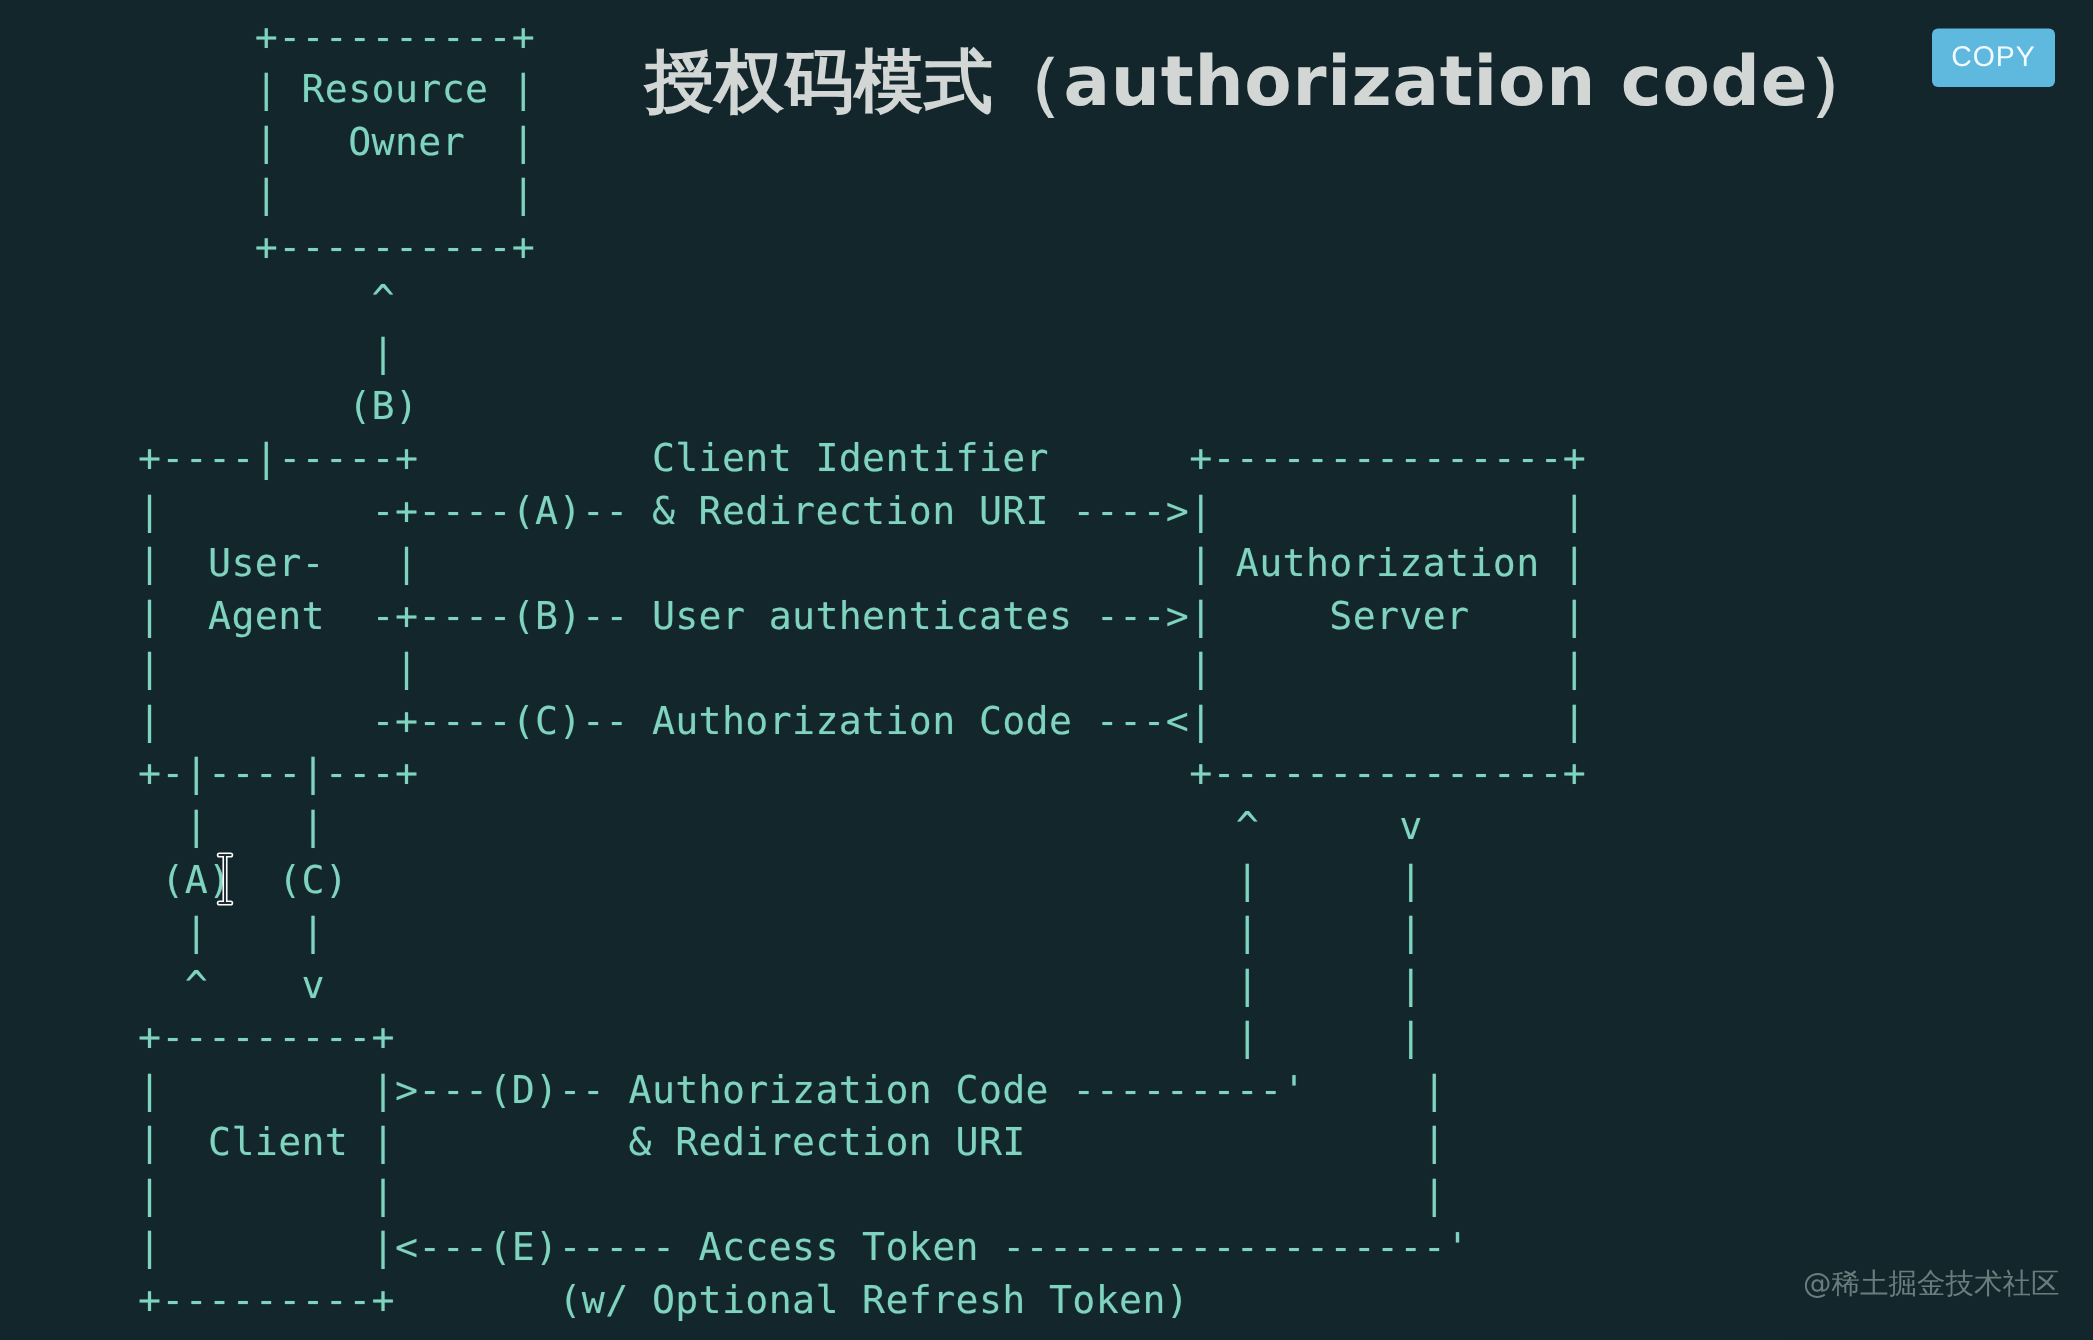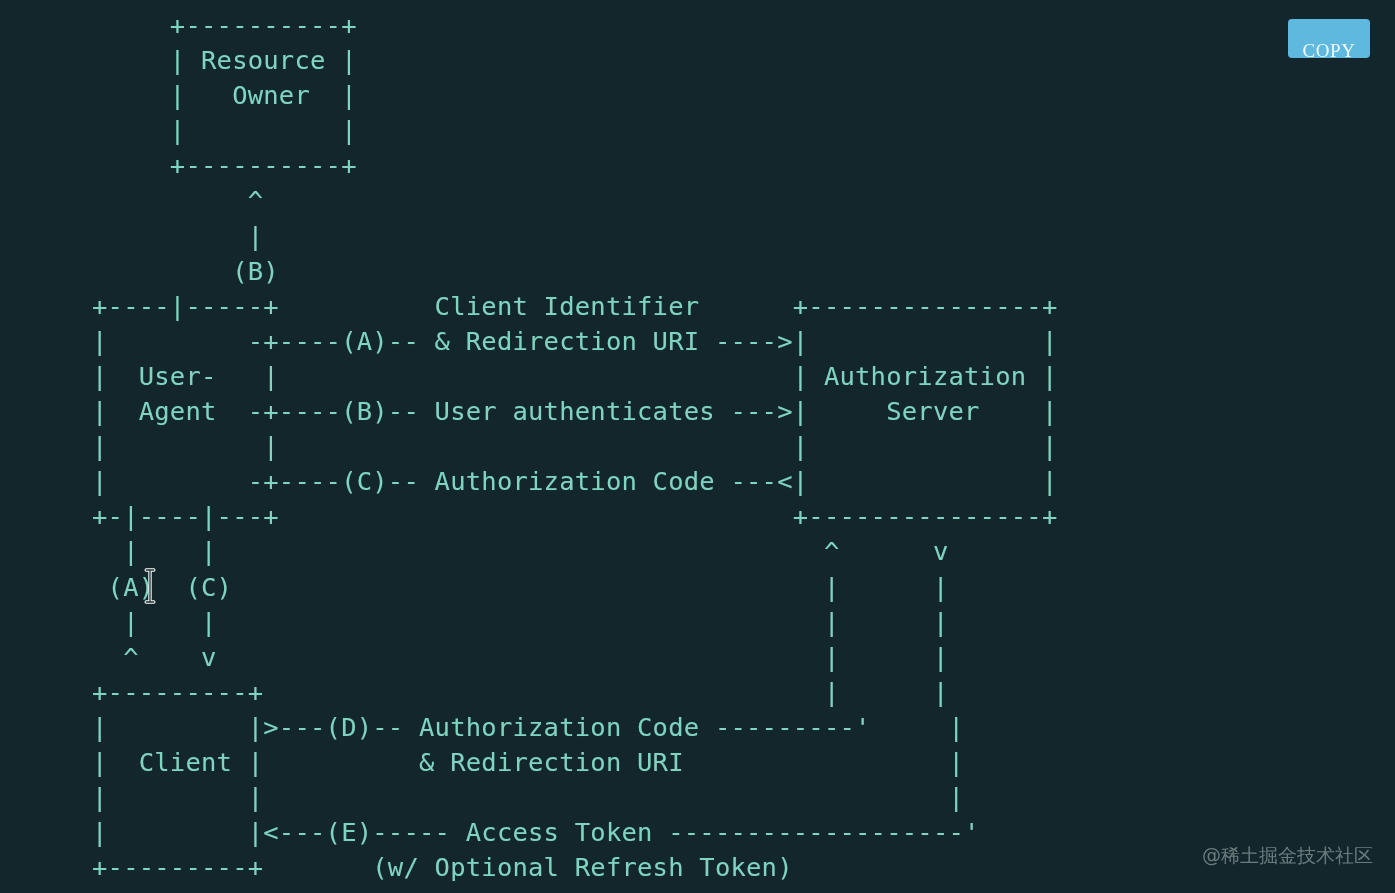--- a/index.html
+++ b/index.html
@@ -46,25 +46,25 @@
   #copy-btn {
     position: absolute;
     right: 25px;
     top: 19px;
     width: 82px;
     height: 39px;
     background: #5fb8de;
     border: none;
     border-radius: 4px;
     color: #f2fbff;
-    font-family: Liberation Serif, serif;
+    font-family: Liberation Sans, sans-serif;
     font-size: 19px;
     letter-spacing: 0.6px;
     cursor: pointer;
-    padding: 12px;
+    padding: 0;
     line-height: 39px;
     text-align: center;
   }
 
   
   #ascii-art {
     position: absolute;
     left: 92px;
     top: 8px;
     margin: 0;
@@ -125,20 +125,21 @@
  (A)  (C)                                      |      |
   |    |                                       |      |
   ^    v                                       |      |
 +---------+                                    |      |
 |         |&gt;---(D)-- Authorization Code ---------'     |
 |  Client |          &amp; Redirection URI                 |
 |         |                                            |
 |         |&lt;---(E)----- Access Token -------------------'
 +---------+       (w/ Optional Refresh Token)</pre>
 
+  <div id="title">授权码模式（authorization code）</div>
 
   <button id="copy-btn">COPY</button>
 
   <svg id="text-cursor" viewBox="0 0 16 36" xmlns="http://www.w3.org/2000/svg" style="left: 142px; top: 568px;">
     <path d="M4.2 2.0 H11.8 M8 2.0 V34.0 M4.2 34.0 H11.8" stroke="#ffffff" stroke-width="3.4" fill="none" stroke-linecap="round"></path>
     <path d="M4.2 2.0 H11.8 M8 2.0 V34.0 M4.2 34.0 H11.8" stroke="#1d2d30" stroke-width="1.3" fill="none" stroke-linecap="round"></path>
   </svg>
 
   <div id="watermark">@稀土掘金技术社区</div>
 

